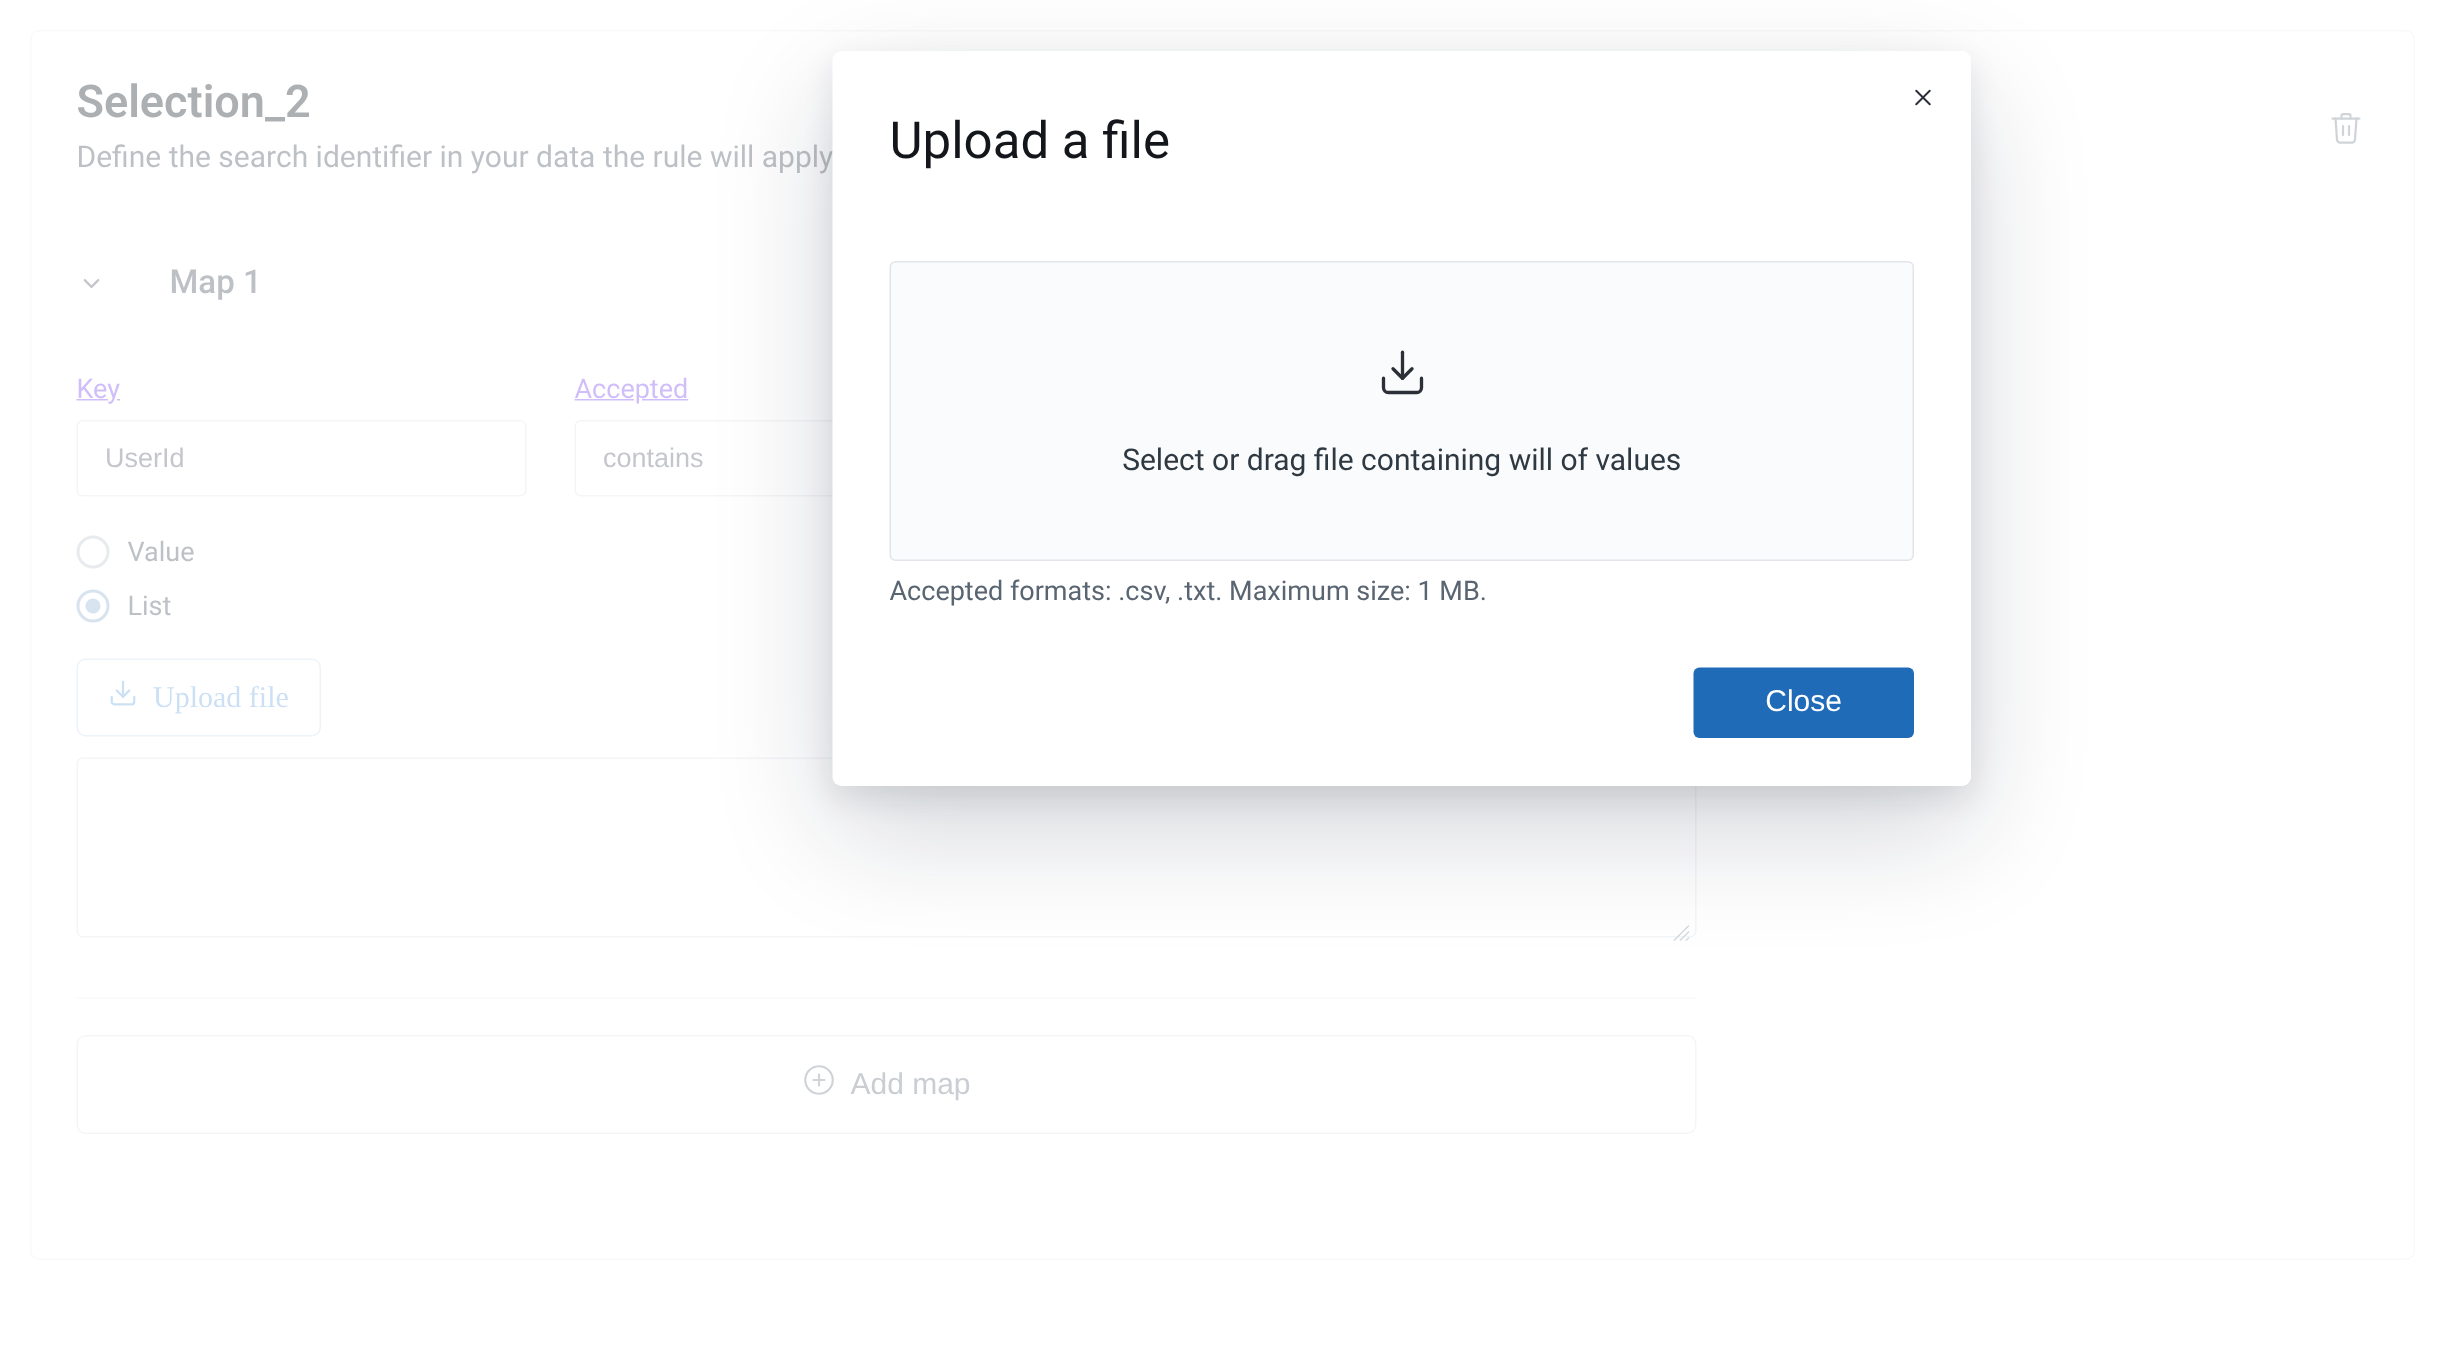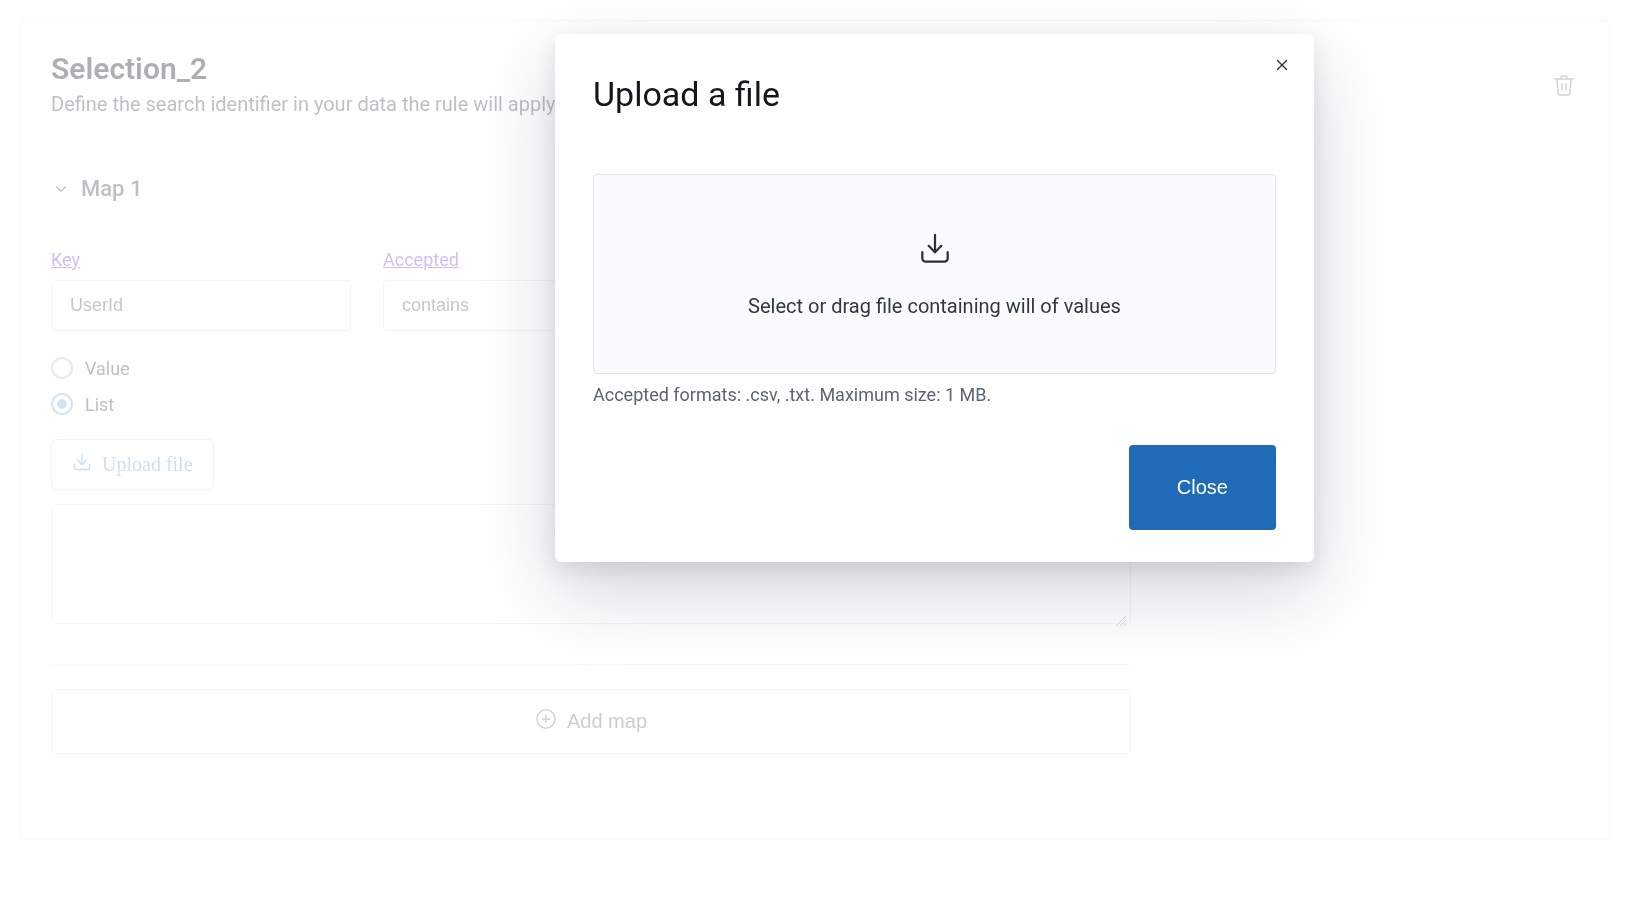--- a/index.html
+++ b/index.html
@@ -61,20 +61,21 @@
       height: 20px;
       display: flex;
       align-items: center;
       justify-content: center;
     }
     .chev svg { stroke:#6b7280; }
     .map-title {
       font-size: 22px;
       color: #5a6572;
       font-weight: 500;
+      margin-left: 32px;
     }
     .fields-row {
       display: flex;
       gap: 32px;
       margin-bottom: 26px;
     }
     .field { display:flex; flex-direction:column; gap:10px; }
     .field-label {
       font-size: 18px;
       color: #8b5cf6;
@@ -237,21 +238,21 @@
       font-size: 18px;
       color: #5a6572;
       margin-bottom: 40px;
     }
     .modal-actions { display: flex; justify-content: flex-end; }
     .close-btn {
       background: #1f6bb7;
       color: #fff;
       border: none;
       border-radius: 4px;
-      padding: 31px 48px;
+      padding: 12px 48px;
       font-size: 20px;
       cursor: pointer;
     }
   </style>
 </head>
 <body>
 
 <div class="page">
   <div class="panel">
     <button class="trash-btn">

